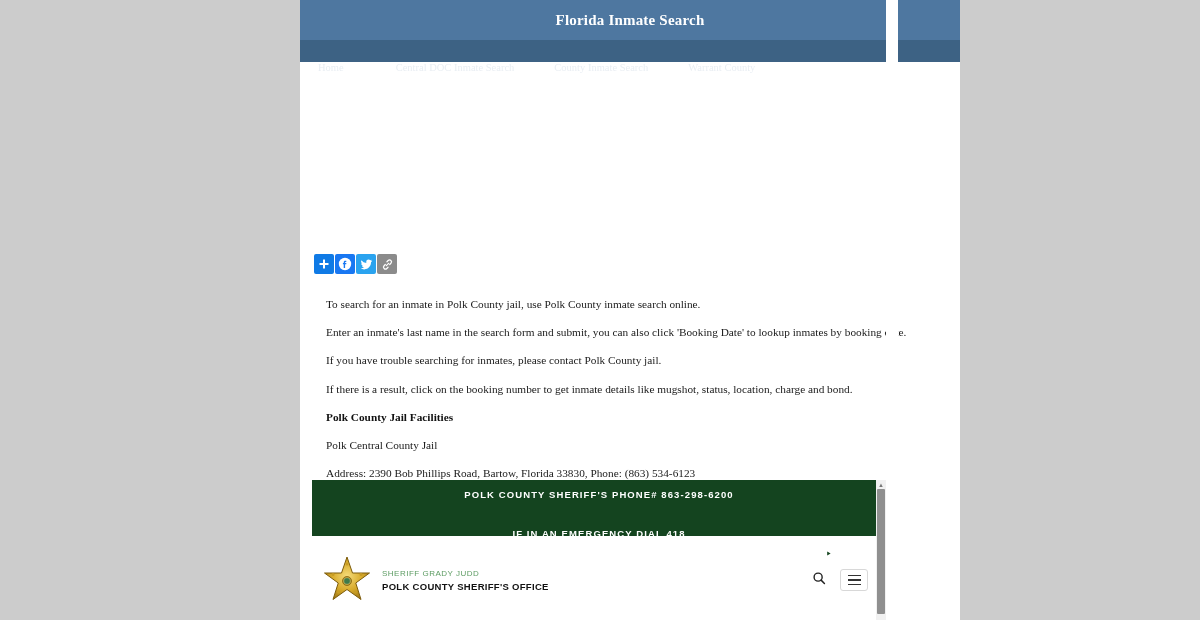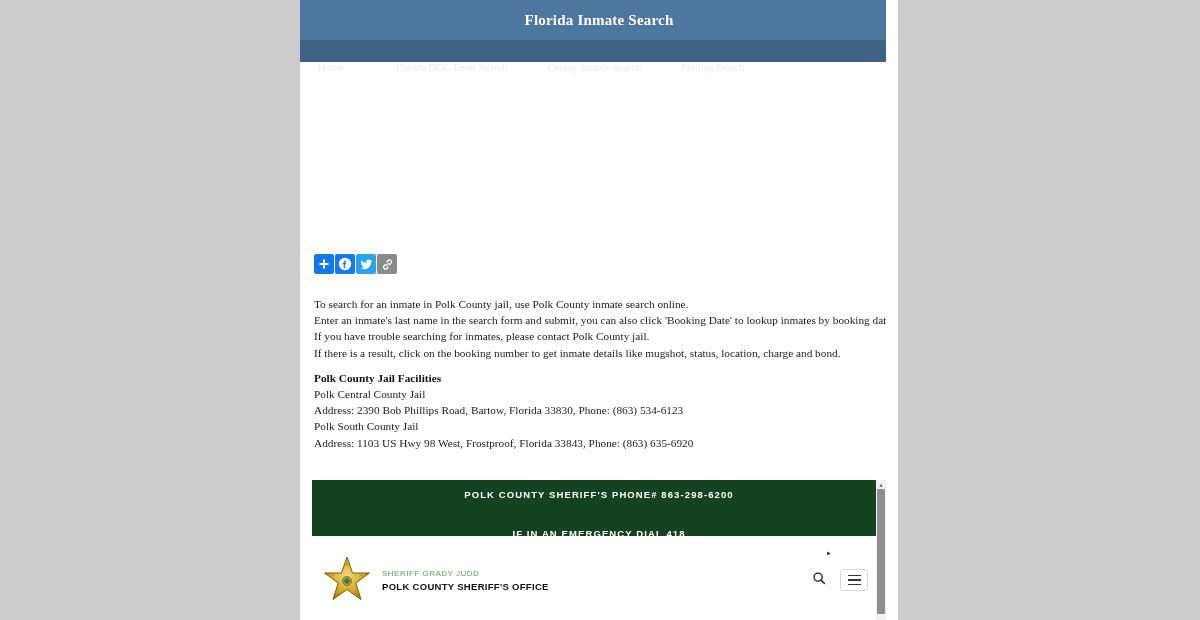--- a/index.html
+++ b/index.html
@@ -13,21 +13,21 @@
     background: #cccccc;
     font-family: "Liberation Serif", serif;
     overflow: hidden;
   }
 
   
   #page-wrap {
     position: absolute;
     left: 300px;
     top: 0;
-    width: 598px;
+    width: 660px;
     height: 620px;
     background: #ffffff;
     overflow: hidden;
   }
 
   
   #site-header {
     height: 40px;
     background: #4e77a0;
     display: flex;
@@ -104,31 +104,31 @@
   .share-twitter  { background: #2aa3ef; }
   .share-link     { background: #8b8b8b; }
   .share-btn svg { display: block; }
 
   
   .copy-line {
     font-family: "Liberation Serif", serif;
     font-size: 11.3px;
     color: #1a1a1a;
     line-height: 16.2px;
-    margin: 0;
+    margin: 12px;
     white-space: nowrap;
   }
   .copy-block { margin-bottom: 9px; }
   .copy-strong {
     font-weight: bold;
     font-family: "Liberation Serif", serif;
     font-size: 11.3px;
     color: #111111;
     line-height: 16.2px;
-    margin: 0;
+    margin: 12px;
   }
 
   
   #embed {
     position: absolute;
     left: 12px;
     top: 480px;
     width: 574px;
     height: 140px;
     background: #ffffff;
@@ -275,23 +275,23 @@
 <body>
 
 <div id="page-wrap">
 
   <div id="site-header">
     <div id="site-title">Florida Inmate Search</div>
   </div>
 
   <nav id="site-nav">
     <a class="nav-item">Home</a>
-    <a class="nav-item">Florida DOC Enter Search</a>
+    <a class="nav-item">Central DOC Inmate Search</a>
     <a class="nav-item">County Inmate Search</a>
-    <a class="nav-item">Phillips Search</a>
+    <a class="nav-item">Warrant County</a>
   </nav>
 
   <div id="ad-slot"></div>
 
   <div id="article">
 
 
     <div id="share-row">
 
       <div class="share-btn share-addthis">

